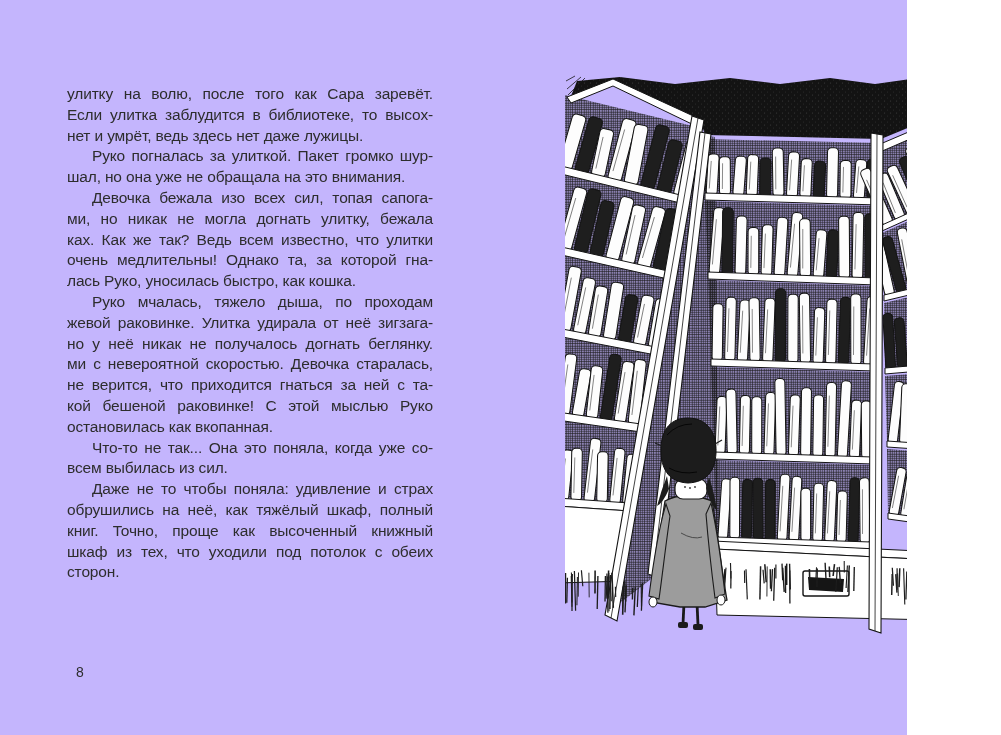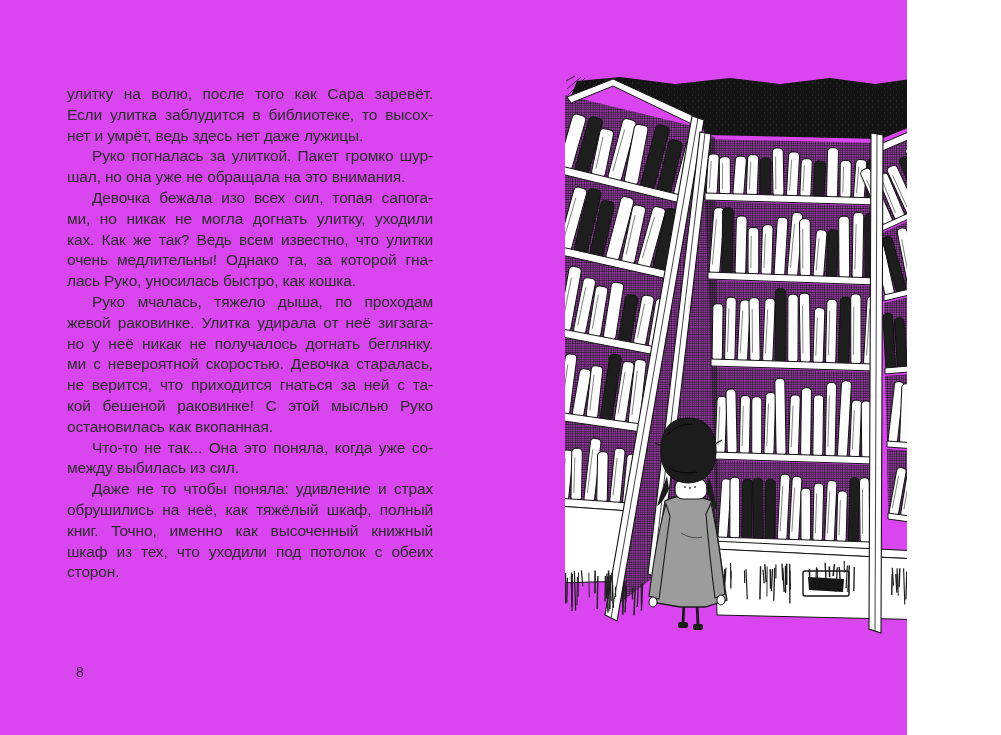--- a/index.html
+++ b/index.html
@@ -1,17 +1,17 @@
 <!DOCTYPE html>
 <html><head>
 <meta charset="utf-8">
 <title>Book page</title>
 <style>
   html,body{margin:0;padding:0;background:#fff;}
-  .stage{position:relative;width:907px;height:735px;background:#d946ef;overflow:hidden;
+  .stage{position:relative;width:907px;height:735px;background:#c4b5fd;overflow:hidden;
          font-family:"Liberation Sans","DejaVu Sans",sans-serif;}
   .text-col{position:absolute;left:67px;top:84px;width:366px;color:#2d2d2d;
             font-size:15.5px;letter-spacing:-0.15px;font-weight:400;}
   .para{margin:0;}
   .line{height:20.8px;line-height:20.8px;text-align:justify;text-align-last:justify;
         white-space:normal;overflow:visible;}
   .line.plast{text-align-last:left;}
   .para.indent .line:first-child{text-indent:25px;}
   .page-num{position:absolute;left:76px;top:664px;font-size:14px;color:#2d2d2d;}
   .illu{position:absolute;left:565px;top:75px;width:392px;height:570px;}
@@ -26,42 +26,42 @@
         <div class="line">улитку на волю, после того как Сара заревёт.</div>
         <div class="line">Если улитка заблудится в библиотеке, то высох-</div>
         <div class="line plast">нет и умрёт, ведь здесь нет даже лужицы.</div>
       </div>
       <div class="para indent">
         <div class="line">Руко погналась за улиткой. Пакет громко шур-</div>
         <div class="line plast">шал, но она уже не обращала на это внимания.</div>
       </div>
       <div class="para indent">
         <div class="line">Девочка бежала изо всех сил, топая сапога-</div>
-        <div class="line">ми, но никак не могла догнать улитку, уходили</div>
+        <div class="line">ми, но никак не могла догнать улитку, бежала</div>
         <div class="line">ках. Как же так? Ведь всем известно, что улитки</div>
         <div class="line">очень медлительны! Однако та, за которой гна-</div>
         <div class="line plast">лась Руко, уносилась быстро, как кошка.</div>
       </div>
       <div class="para indent">
         <div class="line">Руко мчалась, тяжело дыша, по проходам</div>
         <div class="line">жевой раковинке. Улитка удирала от неё зигзага-</div>
         <div class="line">но у неё никак не получалось догнать беглянку.</div>
         <div class="line">ми с невероятной скоростью. Девочка старалась,</div>
         <div class="line">не верится, что приходится гнаться за ней с та-</div>
         <div class="line">кой бешеной раковинке! С этой мыслью Руко</div>
         <div class="line plast">остановилась как вкопанная.</div>
       </div>
       <div class="para indent">
         <div class="line">Что-то не так... Она это поняла, когда уже со-</div>
-        <div class="line plast">между выбилась из сил.</div>
+        <div class="line plast">всем выбилась из сил.</div>
       </div>
       <div class="para indent">
         <div class="line">Даже не то чтобы поняла: удивление и страх</div>
         <div class="line">обрушились на неё, как тяжёлый шкаф, полный</div>
-        <div class="line">книг. Точно, именно как высоченный книжный</div>
+        <div class="line">книг. Точно, проще как высоченный книжный</div>
         <div class="line">шкаф из тех, что уходили под потолок с обеих</div>
         <div class="line plast">сторон.</div>
       </div>
     </div>
 
   <div class="page-num">8</div>
 
   <svg class="illu" viewBox="0 0 392 570" xmlns="http://www.w3.org/2000/svg">
     <defs>
       <pattern id="xh" width="4.5" height="4.5" patternUnits="userSpaceOnUse">

